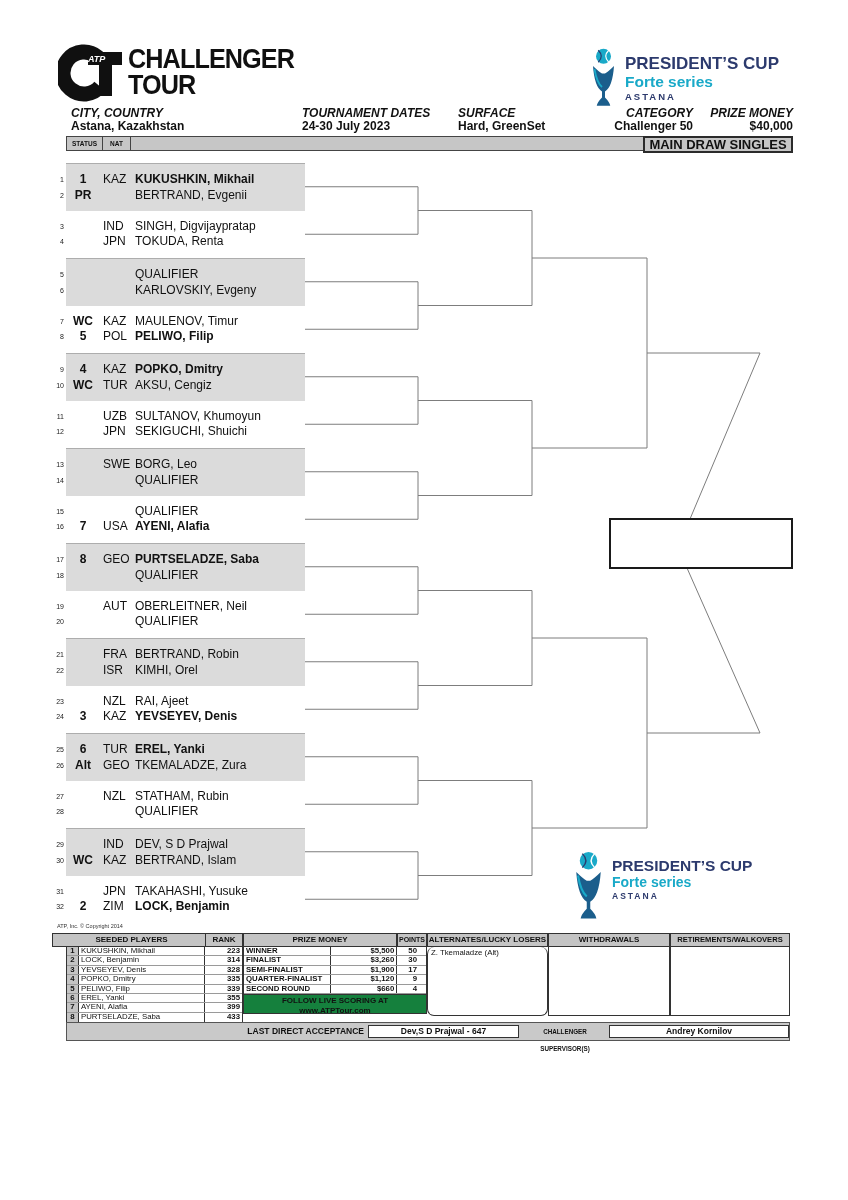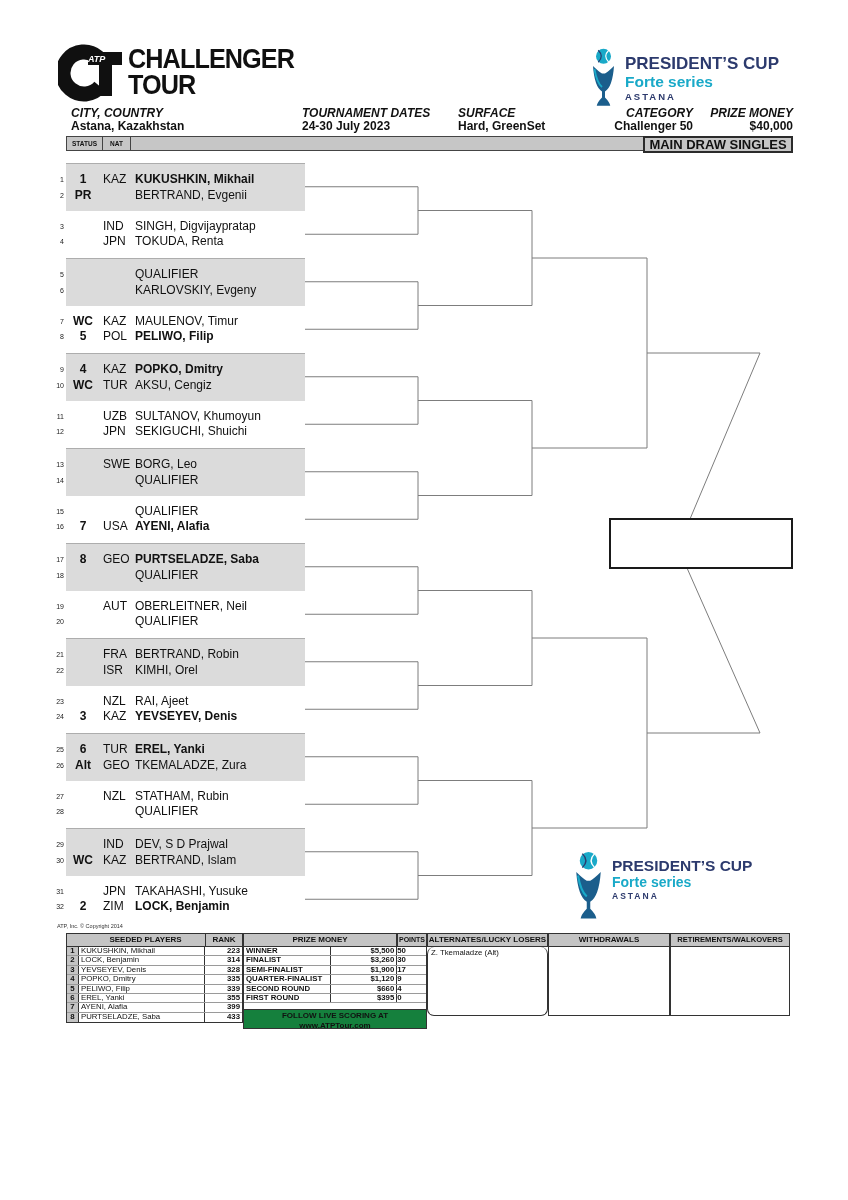--- a/index.html
+++ b/index.html
@@ -49,25 +49,25 @@
   #copyright{position:absolute;left:57px;top:923px;font-size:5.5px;color:#333;}
   .fhead{position:absolute;top:933px;height:14px;line-height:12px;background:#c4c4c4;border:1px solid #333;
          font-weight:bold;font-size:8px;text-align:center;}
   #seeded-box{position:absolute;left:66px;top:947px;width:177px;height:76px;border:1px solid #333;border-top:none;}
   .seed-row{display:flex;height:9.38px;line-height:8.4px;font-size:7.8px;border-bottom:1px solid #9a9a9a;}
   .seed-row:last-child{border-bottom:none;}
   .sr-num{width:12px;background:#c4c4c4;border-right:1px solid #333;font-weight:bold;text-align:center;}
   .sr-name{flex:1;padding-left:2px;overflow:hidden;}
   .sr-rank{width:38px;border-left:1px solid #333;text-align:right;font-weight:bold;padding-right:2px;}
 
-  #prize-box{position:absolute;left:243px;top:947px;width:184px;height:82px;border:1px solid #333;border-top:none;}
+  #prize-box{position:absolute;left:243px;top:947px;width:184px;height:67px;border:1px solid #333;border-top:none;}
   .prize-row{display:flex;height:9.38px;line-height:8.4px;font-size:7.8px;font-weight:bold;border-bottom:1px solid #9a9a9a;}
   .pr-label{width:87px;padding-left:2px;}
   .pr-amount{width:67px;text-align:right;padding-right:2px;border-left:1px solid #333;}
-  .pr-points{width:30px;text-align:left;padding-right:9px;border-left:1px solid #333;}
+  .pr-points{width:30px;text-align:right;padding-right:9px;border-left:1px solid #333;}
   #live-cell{position:absolute;left:0;right:0;bottom:0;height:19px;background:#15803d;border-top:1px solid #333;
              text-align:center;font-weight:bold;font-size:8px;line-height:9.5px;padding-top:1px;}
 
   .side-box{position:absolute;top:947px;height:69px;background:#fff;border:1px solid #333;border-top:none;
             font-size:7.8px;line-height:9px;padding:1px 3px;}
   #alt-box{left:427px;width:121px;border-radius:7px;}
   #wd-box{left:548px;width:122px;}
   #ret-box{left:670px;width:120px;}
 
   #bottom-bar{position:absolute;left:66px;top:1022px;width:724px;height:19px;background:#c9c9c9;border:1px solid #555;}
@@ -425,21 +425,21 @@
     </svg>
     <div class="pc-text">
       <div class="pc-title" style="color:#2c3a6d">PRESIDENT’S CUP</div>
       <div class="pc-series" style="color:#19a9c8">Forte series</div>
       <div class="pc-city" style="color:#2c3a6d">ASTANA</div>
     </div>
   </div>
 
   <div id="copyright">ATP, Inc. © Copyright 2014</div>
 
-  <div class="fhead" style="left:66px;width:159px">SEEDED PLAYERS</div>
+  <div class="fhead" style="left:52px;width:159px">SEEDED PLAYERS</div>
   <div class="fhead" style="left:205px;width:38px">RANK</div>
   <div class="fhead" style="left:243px;width:154px">PRIZE MONEY</div>
   <div class="fhead" style="left:397px;width:30px;font-size:7px">POINTS</div>
   <div class="fhead" style="left:427px;width:121px">ALTERNATES/LUCKY LOSERS</div>
   <div class="fhead" style="left:548px;width:122px">WITHDRAWALS</div>
   <div class="fhead" style="left:670px;width:120px;font-size:7.6px">RETIREMENTS/WALKOVERS</div>
 
   <div id="seeded-box">
       <div class="seed-row">
         <div class="sr-num">1</div>
@@ -521,14 +521,20 @@
       <div>www.ATPTour.com</div>
     </div>
   </div>
 
   <div id="alt-box" class="side-box">
       <div>Z. Tkemaladze (Alt)</div>
     </div>
   <div id="wd-box" class="side-box"></div>
   <div id="ret-box" class="side-box"></div>
 
+  <div id="bottom-bar">
+    <div id="lda-label">LAST DIRECT ACCEPTANCE</div>
+    <div id="lda-value">Dev,S D Prajwal - 647</div>
+    <div id="sup-label">CHALLENGER SUPERVISOR(S)</div>
+    <div id="sup-value">Andrey Kornilov</div>
+  </div>
 
 </div>
 
 </body></html>

